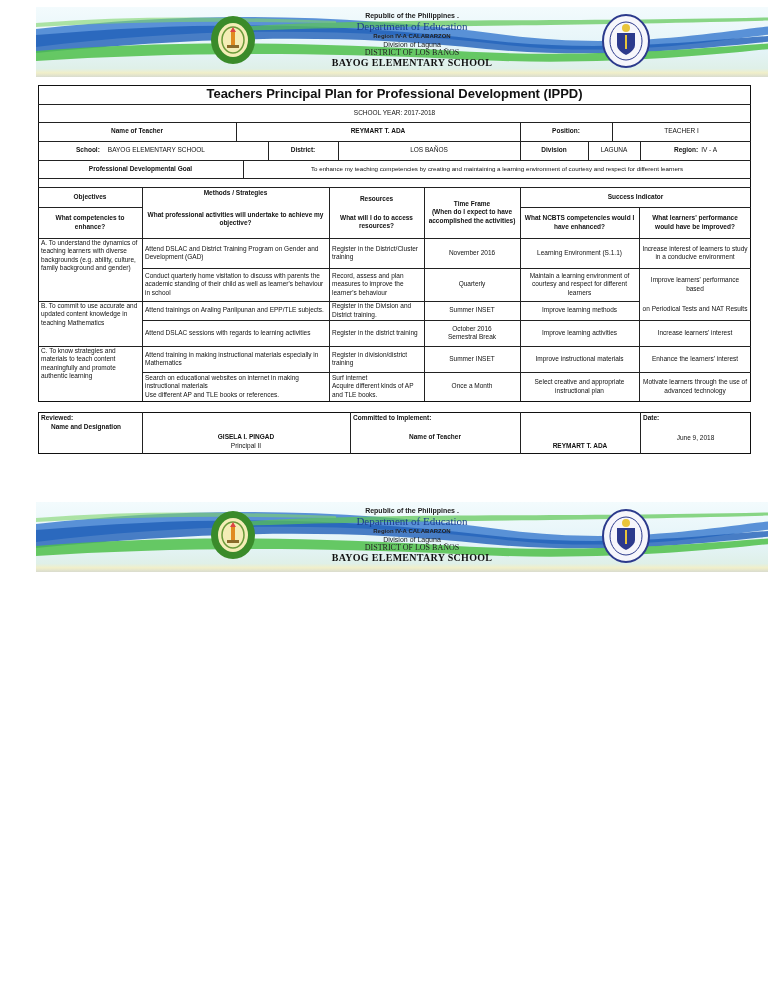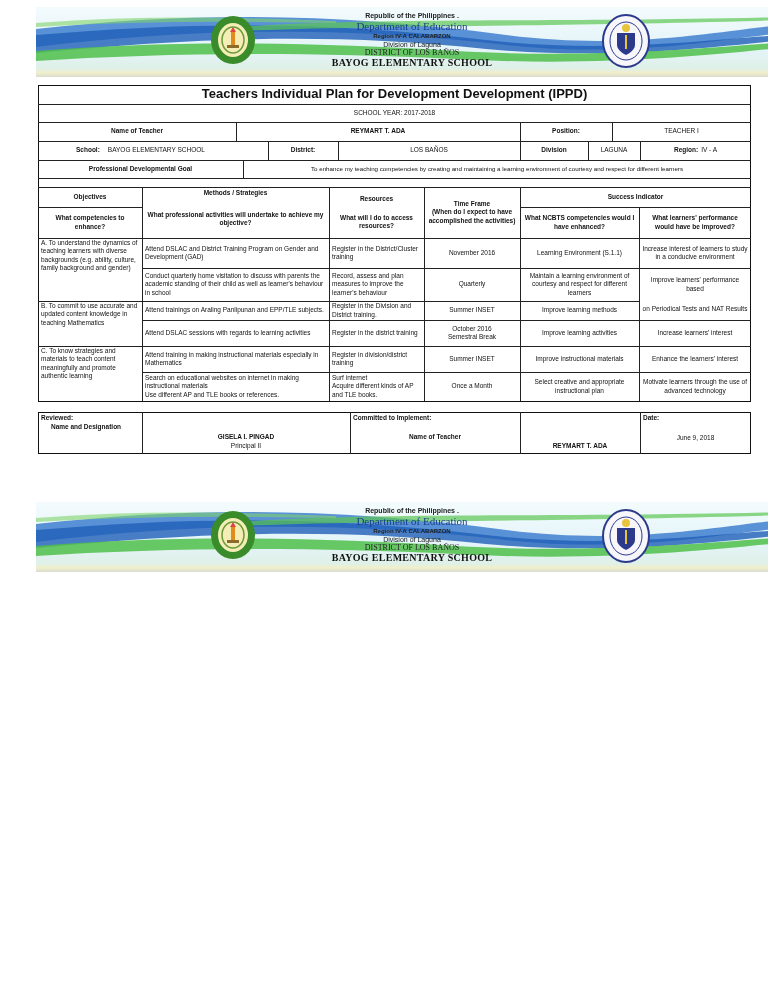--- a/index.html
+++ b/index.html
@@ -59,21 +59,21 @@
     <ellipse cx="25" cy="28" rx="16" ry="19" fill="none" stroke="#2c3a8c" stroke-width="1"></ellipse>
     <path d="M16 20 L34 20 L34 32 C34 38 25 42 25 42 C25 42 16 38 16 32 Z" fill="#2c3a8c"></path>
     <circle cx="25" cy="15" r="4" fill="#e8c43a"></circle>
     <rect x="24" y="22" width="2" height="14" fill="#e8c43a"></rect>
   </svg>
 </div>
 
 <div>
   <div class="outer" style="left:38px;top:85px;width:713px;height:317px;"></div>
 
-  <div class="cell bold" style="left:38px;top:85px;width:713px;height:19px;font-size:13px;">Teachers Individual Plan for Development Development (IPPD)</div>
+  <div class="cell bold" style="left:38px;top:85px;width:713px;height:19px;font-size:13px;">Teachers Principal Plan for Professional Development (IPPD)</div>
   <div class="hl" style="left:38px;top:104px;width:713px;"></div>
 
   <div class="cell" style="left:38px;top:104px;width:713px;height:18px;">SCHOOL YEAR: 2017-2018</div>
   <div class="hl" style="left:38px;top:122px;width:713px;"></div>
 
   <div class="cell bold" style="left:38px;top:122px;width:198px;height:19px;">Name of Teacher</div>
   <div class="vl" style="left:236px;top:122px;height:19px;"></div>
   <div class="cell bold" style="left:236px;top:122px;width:284px;height:19px;">REYMART T. ADA</div>
   <div class="vl" style="left:520px;top:122px;height:38px;"></div>
   <div class="cell bold" style="left:520px;top:122px;width:92px;height:19px;">Position:</div>

